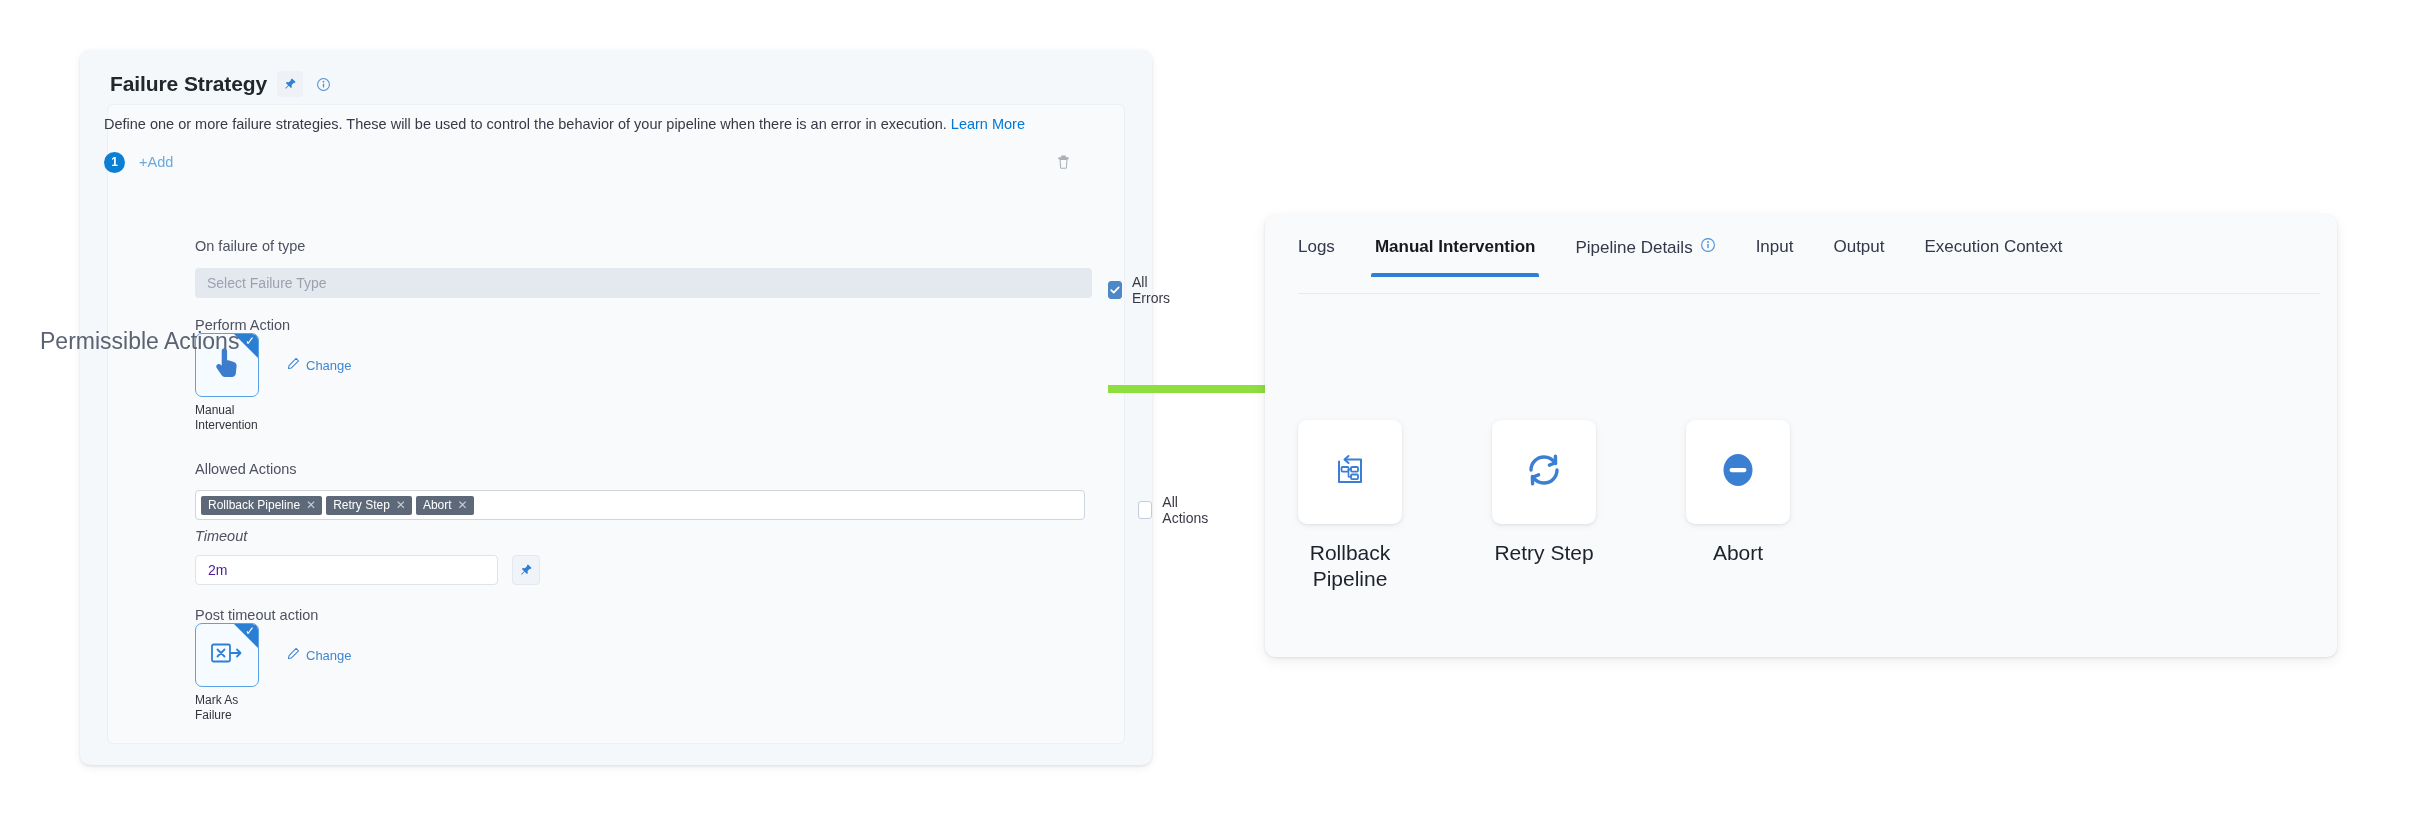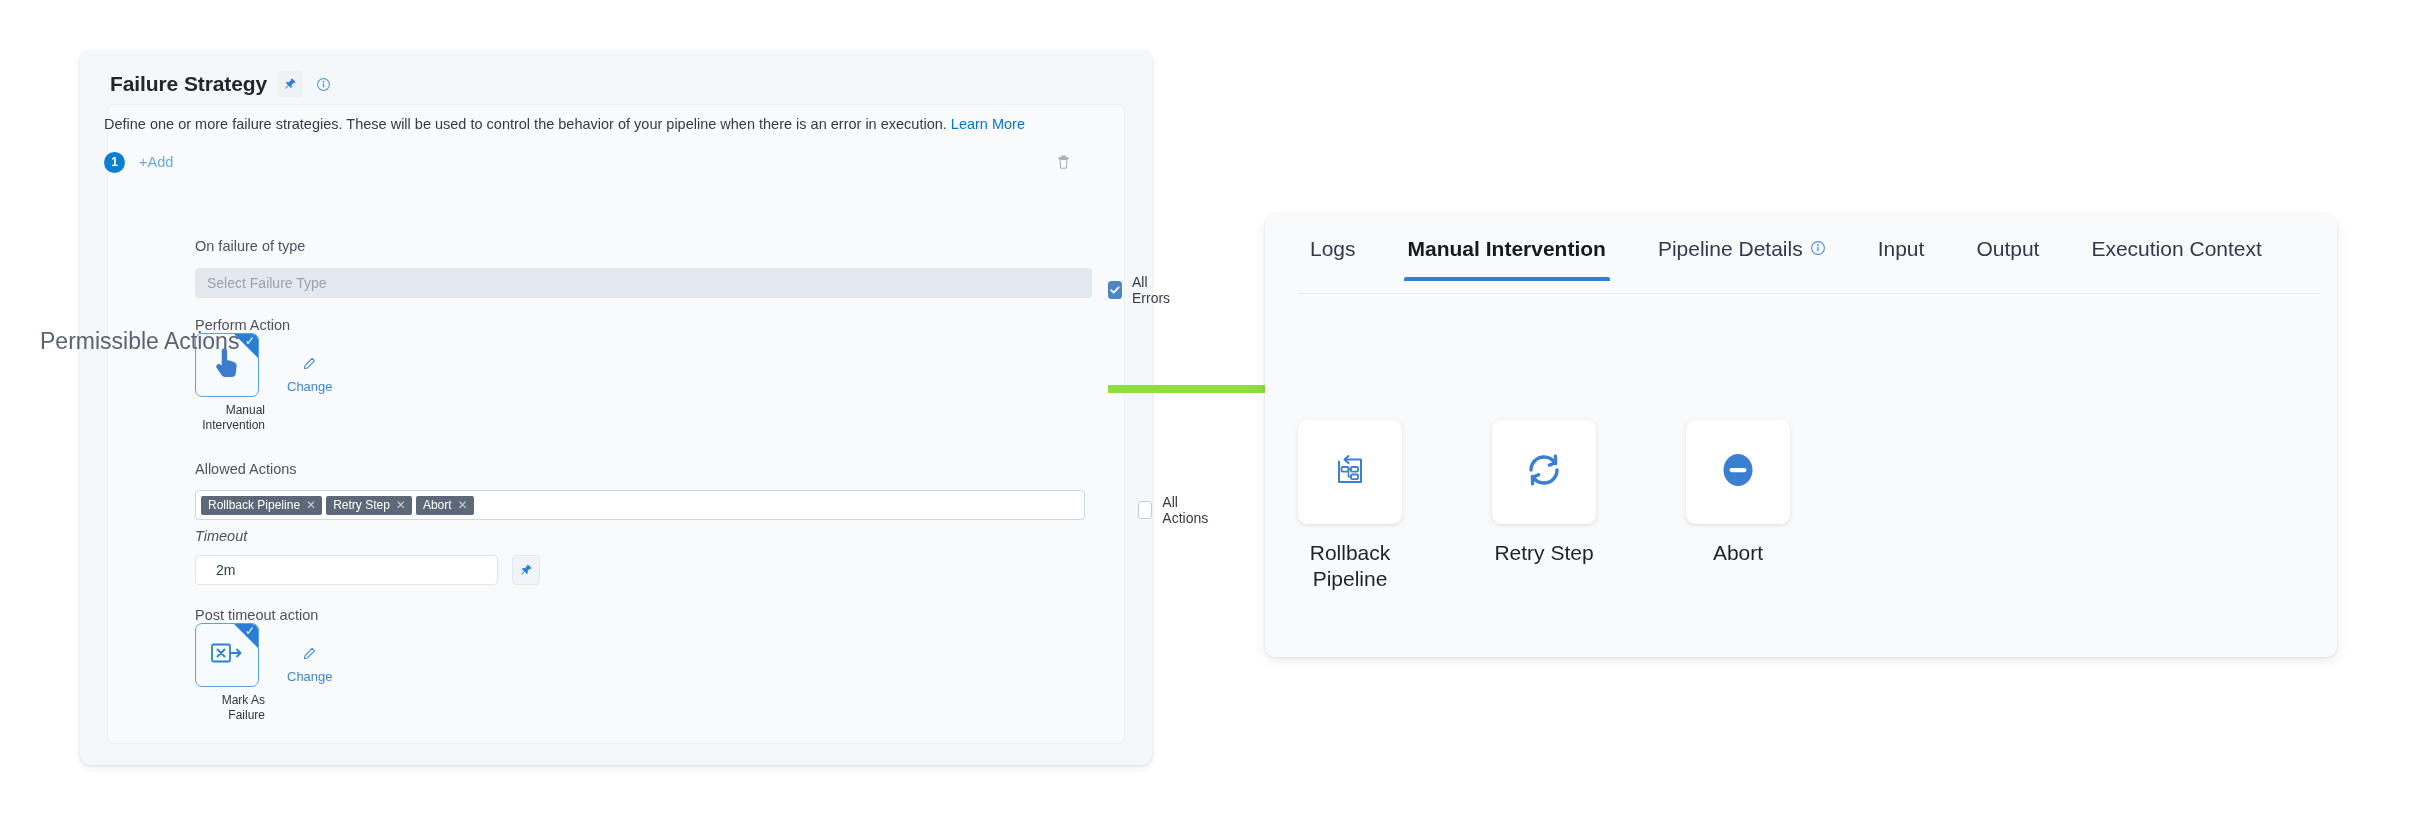--- a/index.html
+++ b/index.html
@@ -200,32 +200,31 @@
     top: 1px;
     color: #fff;
     font-size: 12px;
     line-height: 12px;
   }
   .tile-caption {
     margin-top: 6px;
     font-size: 12px;
     line-height: 15px;
     color: #32343f;
-    text-align: right;
+    text-align: left;
     width: 70px;
   }
   .change-link {
     display: flex;
     align-items: center;
     gap: 6px;
     font-size: 13px;
     color: #3f86d4;
     margin-left: 22px;
     margin-top: 24px;
-    flex-direction: column;
   }
 
   .tags-input {
     position: absolute;
     left: 115px;
     top: 440px;
     width: 890px;
     height: 30px;
     background: #ffffff;
     border: 1px solid #cfd6de;
@@ -259,23 +258,23 @@
     left: 115px;
     top: 505px;
     width: 303px;
     height: 30px;
     background: #ffffff;
     border: 1px solid #dfe4ea;
     border-radius: 4px;
     box-sizing: border-box;
     display: flex;
     align-items: center;
-    padding-left: 20px;
+    padding-left: 12px;
     font-size: 14px;
-    color: #14532d;
+    color: #4c1d95;
   }
   .timeout-pin {
     position: absolute;
     left: 432px;
     top: 505px;
     width: 28px;
     height: 30px;
     background: #f0f4f9;
     border: 1px solid #e3e9f0;
     border-radius: 4px;
@@ -315,25 +314,24 @@
     display: flex;
     align-items: flex-start;
     gap: 0;
     border-bottom: 1px solid #e6ebf1;
   }
   .rt-tab {
     position: relative;
     display: flex;
     align-items: center;
     gap: 7px;
-    font-size: 21px;
+    font-size: 17px;
     color: #33384a;
     padding: 0 20px 19px 20px;
     white-space: nowrap;
-    margin-left: 12px;
   }
   .rt-tab:first-child { padding-left: 0; }
   .rt-tab.active {
     font-weight: bold;
     color: #17191f;
   }
   .rt-tab.active::after {
     content: "";
     position: absolute;
     left: 16px;

